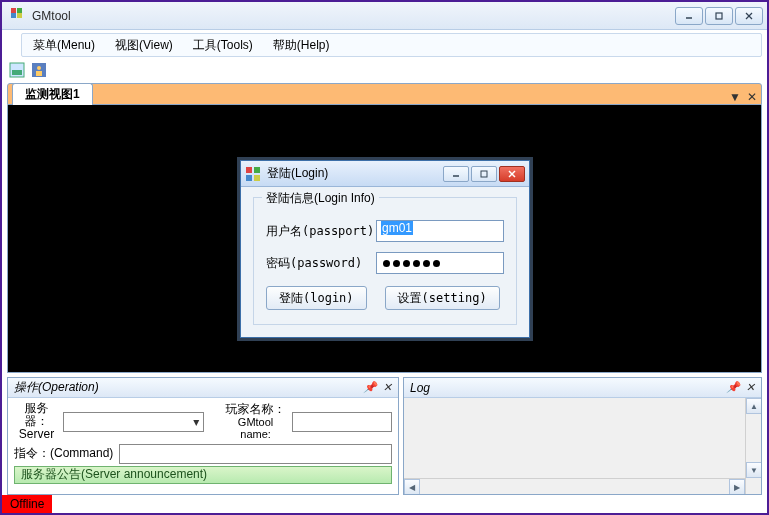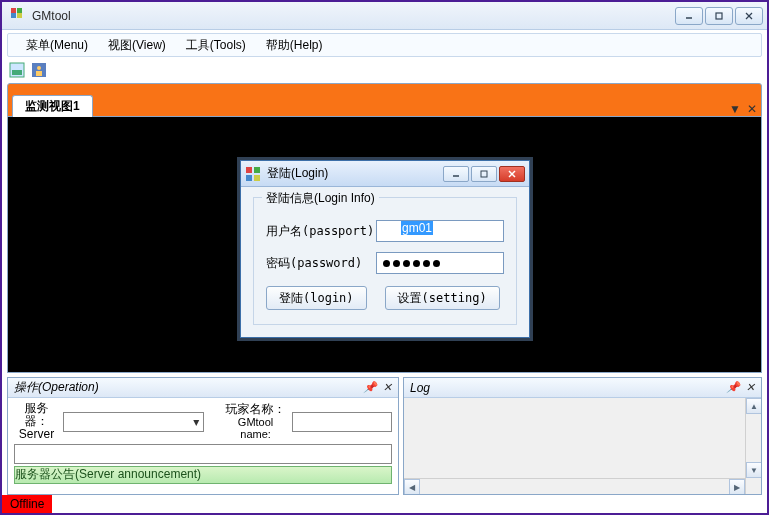--- a/index.html
+++ b/index.html
@@ -9,26 +9,26 @@
   .window { width: 769px; height: 515px; border: 2px solid #4c1d95; background: #fff; display: flex; flex-direction: column; }
   .titlebar { height: 28px; background: linear-gradient(#f0f5fb, #dde8f6); display: flex; align-items: center; padding: 0 4px; border-bottom: 1px solid #b8cde6; }
   .titlebar .app-icon { width: 16px; height: 16px; margin: 0 6px 0 4px; display: flex; flex-direction: column; }
   .app-icon .r { height: 5px; display: flex; }
   .app-icon .c { width: 5px; height: 5px; margin: 0.5px; }
   .titlebar .title { flex: 1; color: #2a2a2a; }
   .win-btns { display: flex; gap: 2px; }
   .win-btn { width: 28px; height: 18px; border: 1px solid #8aa7c8; border-radius: 3px; background: linear-gradient(#f5faff,#d8e6f6); display: flex; align-items: center; justify-content: center; color: #345; cursor: pointer; }
   .win-btn svg { width: 10px; height: 10px; }
 
-  .menubar { height: 24px; border: 1px solid #c9d9ec; margin: 3px 5px 0 5px; border-radius: 2px; display: flex; align-items: center; padding: 0 8px; background: #f7fbff; }
+  .menubar { height: 24px; border: 1px solid #c9d9ec; margin: 3px 5px 0 19px; border-radius: 2px; display: flex; align-items: center; padding: 0 1px; background: #f7fbff; }
   .menubar .menu-item { padding: 2px 10px; cursor: pointer; }
   .toolbar { height: 22px; margin: 2px 5px 2px 5px; display: flex; align-items: center; gap: 2px; }
   .tool-btn { width: 20px; height: 20px; border: 1px solid transparent; display: flex; align-items: center; justify-content: center; cursor: pointer; }
 
-  .tabstrip { height: 34px; border: 1px solid #8aa7c8; margin: 0 5px; border-top-left-radius: 3px; border-top-right-radius: 3px; display: flex; align-items: flex-end; padding: 0 4px; background: #f97316; position: relative; gap: 32px; }
+  .tabstrip { height: 22px; border: 1px solid #8aa7c8; margin: 0 5px; border-top-left-radius: 3px; border-top-right-radius: 3px; display: flex; align-items: flex-end; padding: 0 4px; background: #fdba74; position: relative; gap: 32px; }
   .tab { background: #fff; border: 1px solid #8aa7c8; border-bottom: none; padding: 2px 12px; border-top-left-radius: 3px; border-top-right-radius: 3px; position: relative; top: 1px; font-weight: bold; }
   .tabstrip .right-icons { margin-left: auto; display: flex; align-items: center; gap: 6px; color: #333; }
   .tabstrip .right-icons span { cursor: pointer; }
 
   .viewport { flex: 1; margin: 0 5px; border: 1px solid #8aa7c8; border-top: none; position: relative; overflow: hidden; min-height: 0; }
   .black-area { position: absolute; inset: 0; background: #000; }
 
   
   .bottom-row { height: 118px; margin: 4px 5px 0 5px; display: flex; gap: 4px; }
   .panel { flex: 1; border: 1px solid #8aa7c8; display: flex; flex-direction: column; background: #fff; min-width: 0; }
@@ -38,40 +38,40 @@
   .panel-body { flex: 1; padding: 4px 6px; overflow: hidden; position: relative; }
 
   .field-row { display: flex; align-items: center; margin-bottom: 2px; }
   .field-row .lbl { display: flex; flex-direction: column; line-height: 1.1; margin-right: 4px; text-align: center; }
   .combo, .txt { height: 20px; border: 1px solid #888; background: #fff; padding: 0 4px; }
   .combo { width: 150px; cursor: pointer; position: relative; }
   .combo::after { content: "▾"; position: absolute; right: 4px; top: 2px; color: #333; }
   .txt { width: 140px; }
   .spacer { width: 20px; }
 
-  .ann-banner { height: 18px; border: 1px solid #6fb36f; background: linear-gradient(#d9f5c9,#b8eab0); padding: 0 0; display: flex; align-items: center; color: #1c521c; margin-top: 2px; }
+  .ann-banner { height: 18px; border: 1px solid #6fb36f; background: linear-gradient(#d9f5c9,#b8eab0); padding: 0 6px; display: flex; align-items: center; color: #1c521c; margin-top: 2px; }
 
   .statusbar { height: 18px; display: flex; align-items: stretch; margin: 0; }
   .status-seg { background: #ff0000; color: #000; padding: 0 8px; display: flex; align-items: center; font-size: 12px; }
 
   
   .dialog { position: absolute; left: 240px; top: 160px; width: 290px; border: 1px solid #3c6fa8; background: #eef3f8; box-shadow: 0 0 0 3px rgba(120,160,210,0.4); }
   .dlg-title { height: 26px; background: linear-gradient(#e8f1fc,#c7dbf4); display: flex; align-items: center; padding: 0 4px; border-bottom: 1px solid #9ab6d8; }
   .dlg-title .icon { width: 16px; height: 16px; margin-right: 6px; }
   .dlg-title .t { flex: 1; }
   .dlg-btns { display: flex; gap: 2px; }
   .dlg-btn { width: 26px; height: 16px; border: 1px solid #8aa7c8; border-radius: 2px; background: linear-gradient(#f5faff,#d8e6f6); display: flex; align-items: center; justify-content: center; cursor: pointer; }
   .dlg-btn.close { background: linear-gradient(#f07060,#d63c2a); border-color: #a03020; color: #fff; }
   .group { margin: 10px 12px 12px 12px; border: 1px solid #c5d5e8; padding: 12px 12px 14px 12px; background: #eef3f8; position: relative; }
   .group-title { position: absolute; top: -8px; left: 8px; background: #eef3f8; padding: 0 4px; }
   .frow { display: flex; align-items: center; margin: 10px 0; }
   .flabel { width: 110px; font-family: "SimSun", monospace; }
   .finput { flex: 1; height: 22px; border: 1px solid #7a9ac0; background: #fff; padding: 0 4px; font-family: "SimSun", monospace; }
   .finput.sel { background: #fff; }
-  .finput.sel .seltext { background: #3399ff; color: #fff; padding: 0 1px; margin-left: 20px; }
+  .finput.sel .seltext { background: #3399ff; color: #fff; padding: 0 1px; }
   .pwd-dots { display: flex; align-items: center; gap: 3px; padding-left: 2px; height: 100%; }
   .pwd-dots .d { width: 7px; height: 7px; border-radius: 50%; background: #000; }
   .btnrow { display: flex; gap: 18px; margin-top: 12px; justify-content: flex-start; }
   .btn { height: 24px; padding: 0 12px; border: 1px solid #8aa7c8; border-radius: 3px; background: linear-gradient(#fdfefe,#e2ebf6); cursor: pointer; font-family: "SimSun", monospace; display: flex; align-items: center; }
 
   .log-body { background: #f0f0f0; position: relative; }
   .log-body .sb-v { position: absolute; right: 0; top: 0; bottom: 0; width: 16px; background: #f0f0f0; border-left: 1px solid #d0d0d0; }
   .log-body .sb-h { position: absolute; left: 0; right: 16px; bottom: 0; height: 16px; background: #f0f0f0; border-top: 1px solid #d0d0d0; }
   .log-body .sb-btn { width: 16px; height: 16px; background: linear-gradient(#fafcff,#dde7f3); border: 1px solid #b0c4de; position: absolute; display: flex; align-items: center; justify-content: center; font-size: 8px; color: #567; cursor: pointer; }
 </style>
@@ -163,20 +163,21 @@
           </div>
           <div class="combo"></div>
           <div class="spacer"></div>
           <div class="lbl">
             <span>玩家名称：</span>
             <span style="font-size:11px">GMtool name:</span>
           </div>
           <input class="txt" style="width: 100px;" value="">
         </div>
         <div class="field-row">
+          <span style="margin-right:6px">指令：(Command)</span>
           <input class="txt" style="flex: 1 1 0%;" value="">
         </div>
         <div class="ann-banner">
           <span>服务器公告(Server announcement)</span>
         </div>
       </div>
     </div>
 
     <div class="panel">
       <div class="panel-head">

